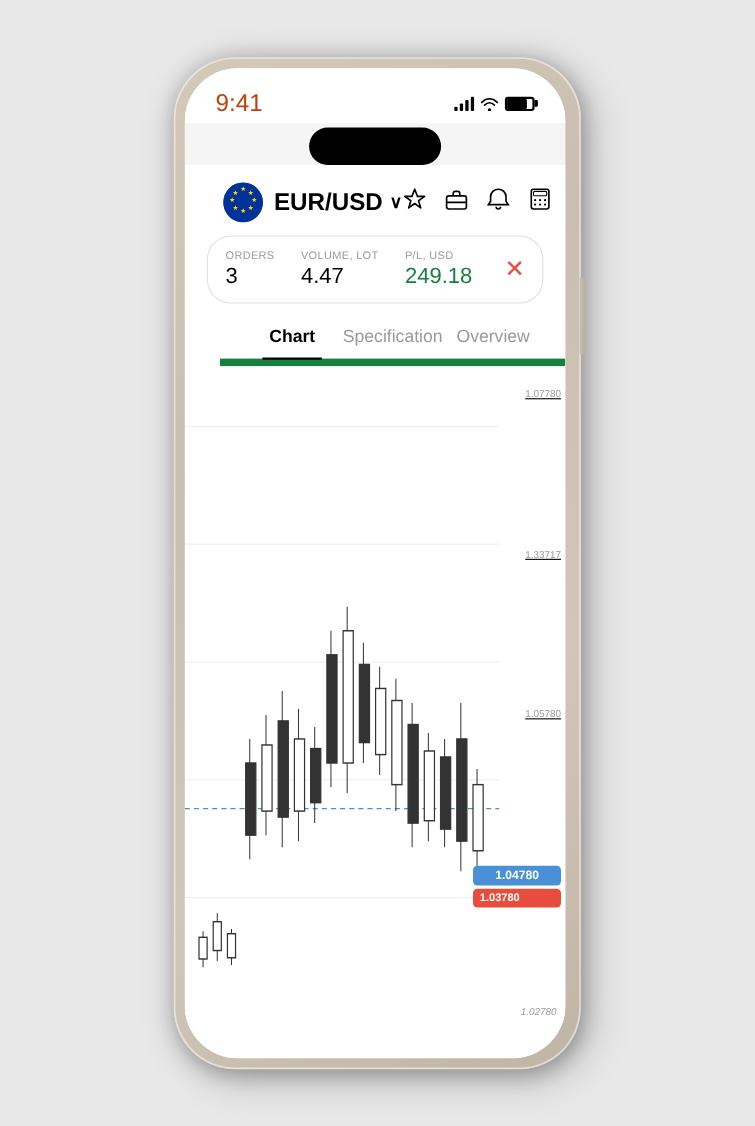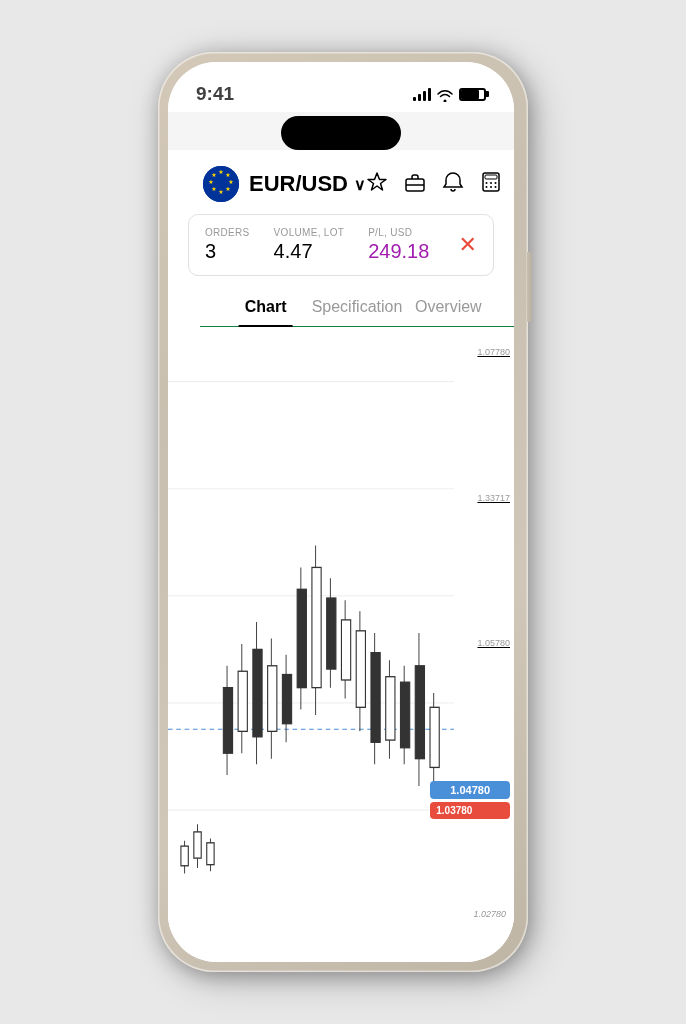--- a/index.html
+++ b/index.html
@@ -51,23 +51,23 @@
     
     .status-bar {
       display: flex;
       justify-content: space-between;
       align-items: center;
       padding: 14px 28px 0;
       height: 50px;
       background: #fff;
     }
     .status-time {
-      font-size: 19px;
-      font-weight: 700;
-      color: #404040;
+      font-size: 22px;
+      font-weight: 400;
+      color: #c2410c;
     }
     .status-icons {
       display: flex;
       align-items: center;
       gap: 6px;
     }
     .signal-bars {
       display: flex;
       align-items: flex-end;
       gap: 2px;
@@ -174,21 +174,21 @@
     }
     .header-icon {
       font-size: 20px;
       color: #000;
     }
 
     
     .stats-row {
       margin: 0 20px 12px;
       border: 1px solid #e0e0e0;
-      border-radius: 10px;
+      border-radius: 22px;
       padding: 12px 16px;
       display: flex;
       align-items: center;
       justify-content: space-between;
       background: #fff;
     }
     .stats-items {
       display: flex;
       gap: 24px;
     }
@@ -200,34 +200,34 @@
       letter-spacing: 0.3px;
       display: block;
     }
     .stat-item .stat-value {
       font-size: 20px;
       font-weight: 400;
       color: #000;
       margin-top: 2px;
     }
     .stat-item .stat-value.positive {
-      color: #a21caf;
+      color: #15803d;
     }
     .close-btn {
       color: #e74c3c;
       font-size: 22px;
       font-weight: 300;
       cursor: pointer;
     }
 
     
     .tabs {
       display: flex;
       padding: 0 20px;
-      border-bottom: 1px solid #15803d;
+      border-bottom: 7px solid #15803d;
       background: #fff;
       margin-left: 32px;
     }
     .tab {
       flex: 1;
       text-align: center;
       padding: 10px 0;
       font-size: 16px;
       color: #999;
       cursor: pointer;

